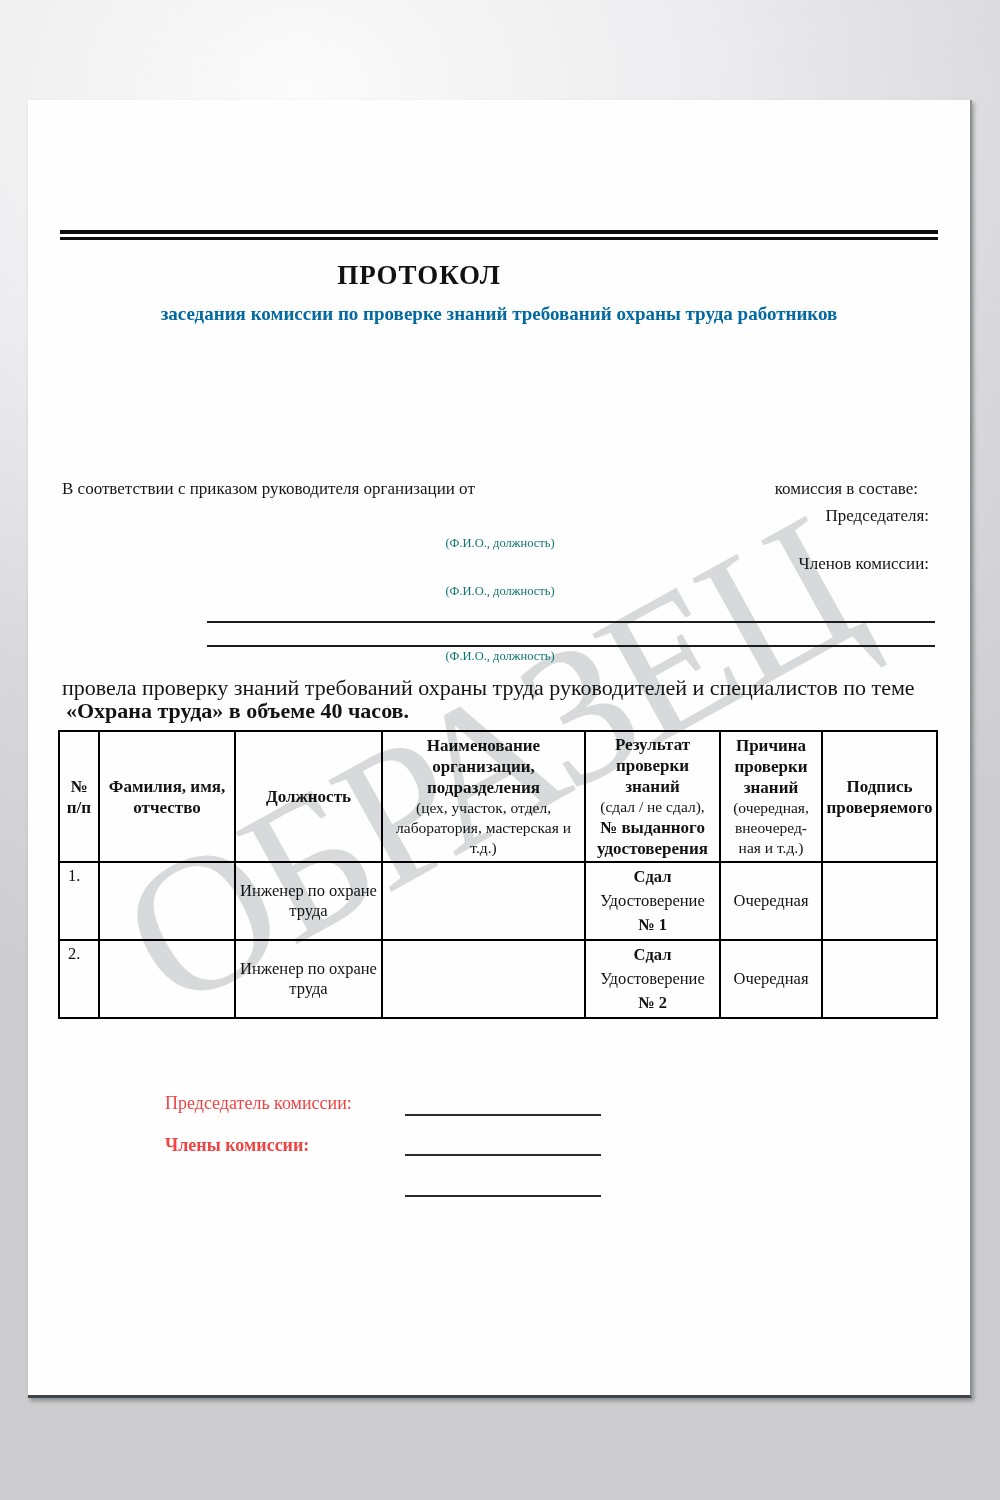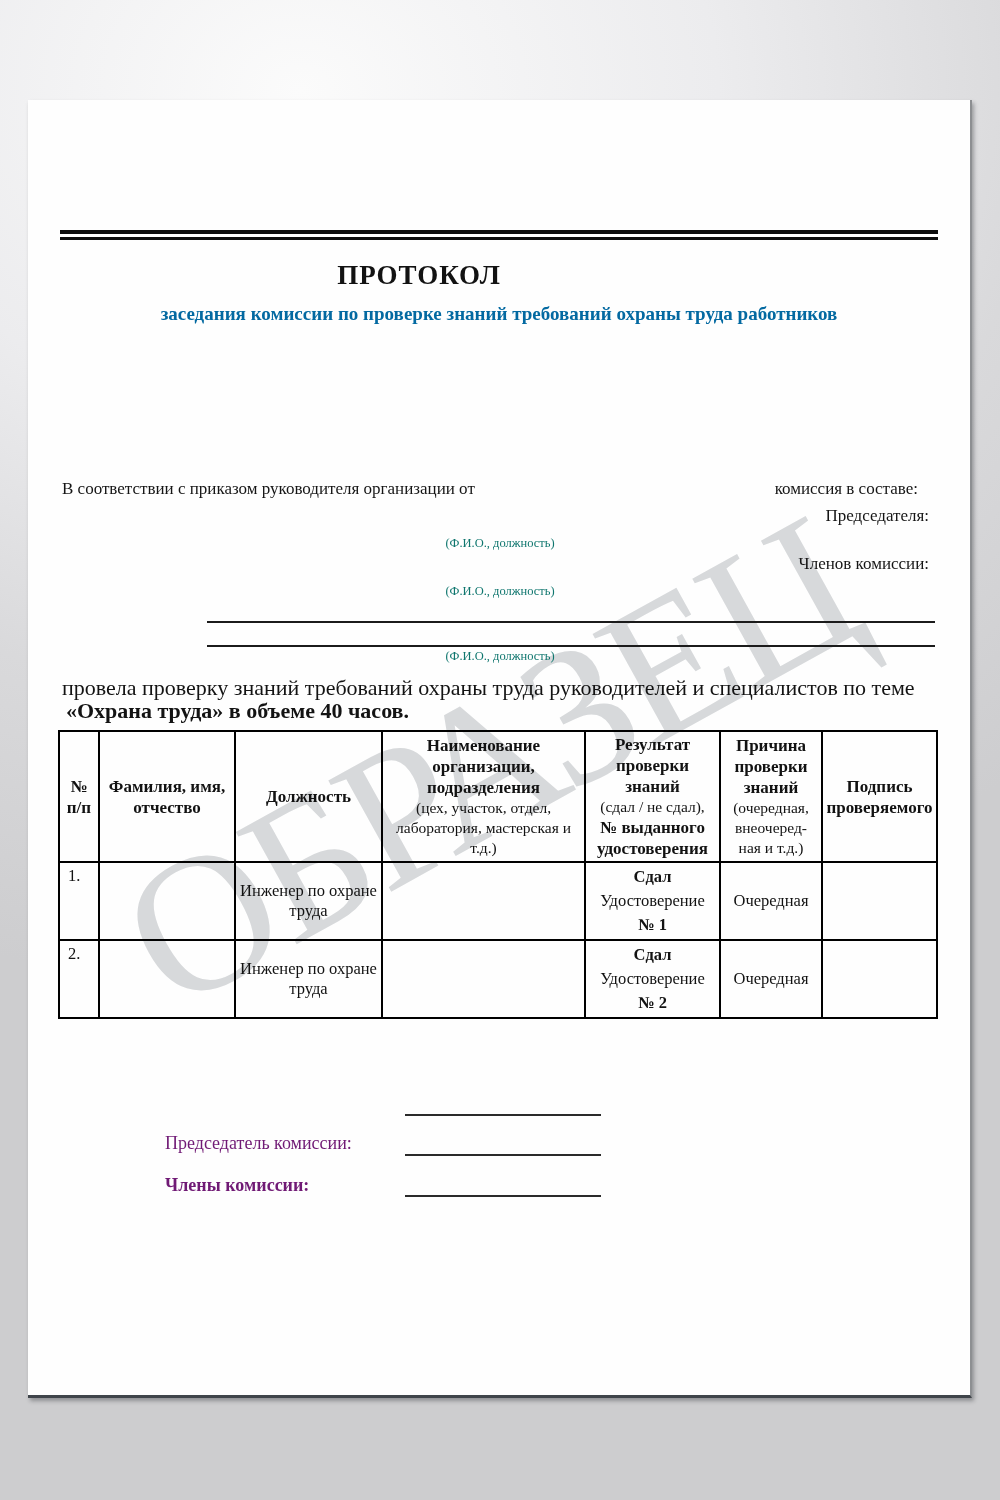--- a/index.html
+++ b/index.html
@@ -52,21 +52,21 @@
     border:2px solid #000000;padding:2px 3px;vertical-align:middle;text-align:center;
     font-weight:normal;background:transparent;overflow:hidden;
   }
   table.grid .hdr{height:128px;}
   table.grid .hb{font-weight:bold;font-size:17px;line-height:21px;}
   table.grid .hn{font-weight:normal;font-size:15.5px;line-height:20px;}
   table.grid .row{height:76px;}
   .numcell{vertical-align:top !important;text-align:left !important;padding:3px 0 0 8px !important;}
   .rescell .ln{line-height:24px;}
   .bold{font-weight:bold;}
-  .sig-label{font-size:18px;color:#701a75;white-space:nowrap;margin-top:40px;}
+  .sig-label{font-size:18px;color:#ef4444;white-space:nowrap;}
   .sig-line{width:196px;border-bottom:2px solid #2a2a2a;height:0;left:377px;}
 </style>
 </head>
 <body>
 
 <div class="sheet">
 
   <div class="wm">ОБРАЗЕЦ</div>
 
   <div class="content">

